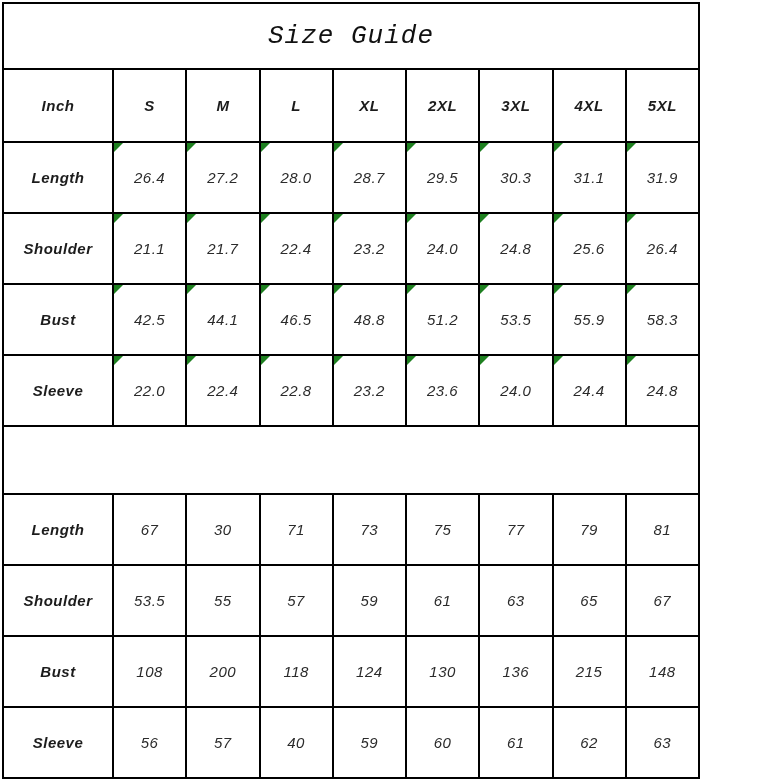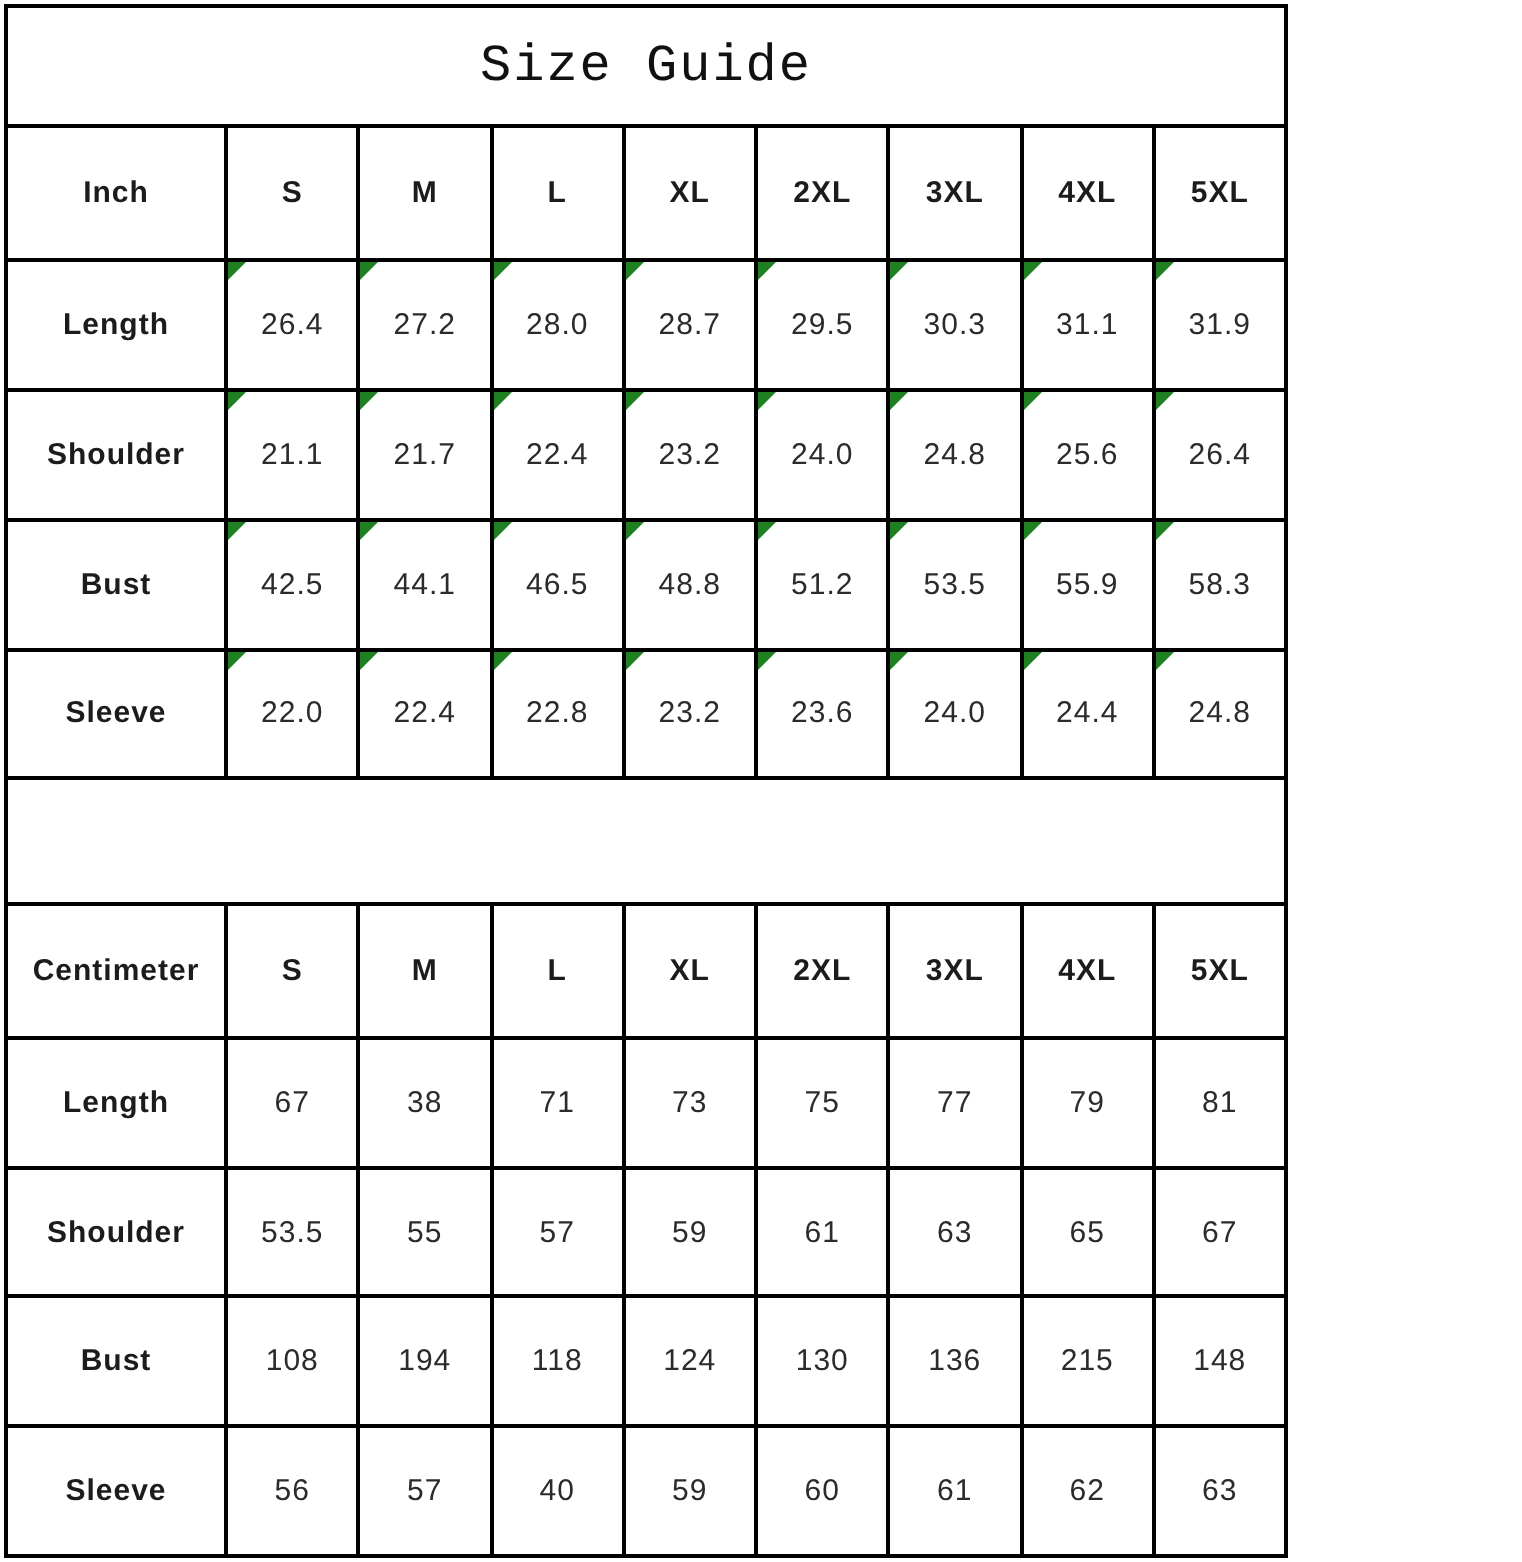--- a/index.html
+++ b/index.html
@@ -5,25 +5,26 @@
   html, body { margin: 0; padding: 0; background: #ffffff; }
   .page {
     width: 761px;
     height: 781px;
     background: #ffffff;
     box-sizing: border-box;
     font-family: "Liberation Sans", sans-serif;
     overflow: hidden;
   }
   table.guide {
-    width: 642px;
+    width: 698px;
     height: 777px;
     margin: 2px;
     border-collapse: collapse;
     table-layout: fixed;
+    font-style: italic;
   }
   table.guide td, table.guide th {
     border: 2px solid #000000;
     padding: 0;
     text-align: center;
     vertical-align: middle;
     background: #ffffff;
     position: relative;
     box-sizing: border-box;
   }
@@ -148,35 +149,24 @@
           <td class="value-cell">22.8<span class="flag"></span></td>
           <td class="value-cell">23.2<span class="flag"></span></td>
           <td class="value-cell">23.6<span class="flag"></span></td>
           <td class="value-cell">24.0<span class="flag"></span></td>
           <td class="value-cell">24.4<span class="flag"></span></td>
           <td class="value-cell">24.8<span class="flag"></span></td>
         </tr>
         <tr class="r-gap">
           <td colspan="9"></td>
         </tr>
-        <tr class="r-head">
-          <th class="unit-label-cell">Centimeter</th>
-          <th class="size-header-cell">S</th>
-          <th class="size-header-cell">M</th>
-          <th class="size-header-cell">L</th>
-          <th class="size-header-cell">XL</th>
-          <th class="size-header-cell">2XL</th>
-          <th class="size-header-cell">3XL</th>
-          <th class="size-header-cell">4XL</th>
-          <th class="size-header-cell">5XL</th>
-        </tr>
         <tr class="r-data">
           <th class="row-label-cell">Length</th>
           <td class="value-cell">67</td>
-          <td class="value-cell">38</td>
+          <td class="value-cell">30</td>
           <td class="value-cell">71</td>
           <td class="value-cell">73</td>
           <td class="value-cell">75</td>
           <td class="value-cell">77</td>
           <td class="value-cell">79</td>
           <td class="value-cell">81</td>
         </tr>
         <tr class="r-data">
           <th class="row-label-cell">Shoulder</th>
           <td class="value-cell">53.5</td>
@@ -184,21 +174,21 @@
           <td class="value-cell">57</td>
           <td class="value-cell">59</td>
           <td class="value-cell">61</td>
           <td class="value-cell">63</td>
           <td class="value-cell">65</td>
           <td class="value-cell">67</td>
         </tr>
         <tr class="r-data">
           <th class="row-label-cell">Bust</th>
           <td class="value-cell">108</td>
-          <td class="value-cell">194</td>
+          <td class="value-cell">200</td>
           <td class="value-cell">118</td>
           <td class="value-cell">124</td>
           <td class="value-cell">130</td>
           <td class="value-cell">136</td>
           <td class="value-cell">215</td>
           <td class="value-cell">148</td>
         </tr>
         <tr class="r-data">
           <th class="row-label-cell">Sleeve</th>
           <td class="value-cell">56</td>

